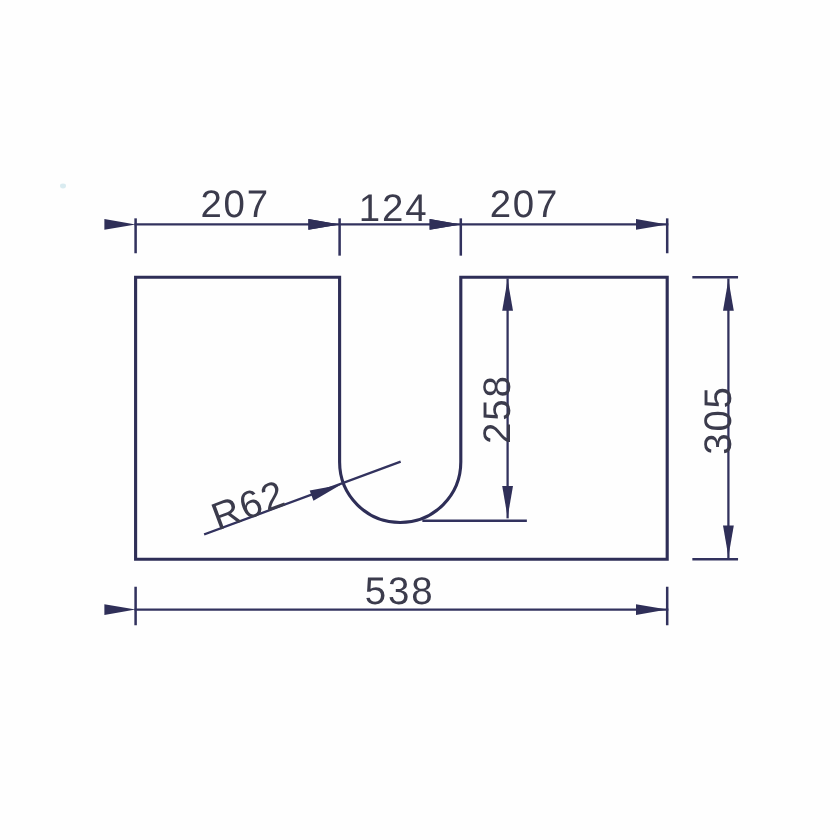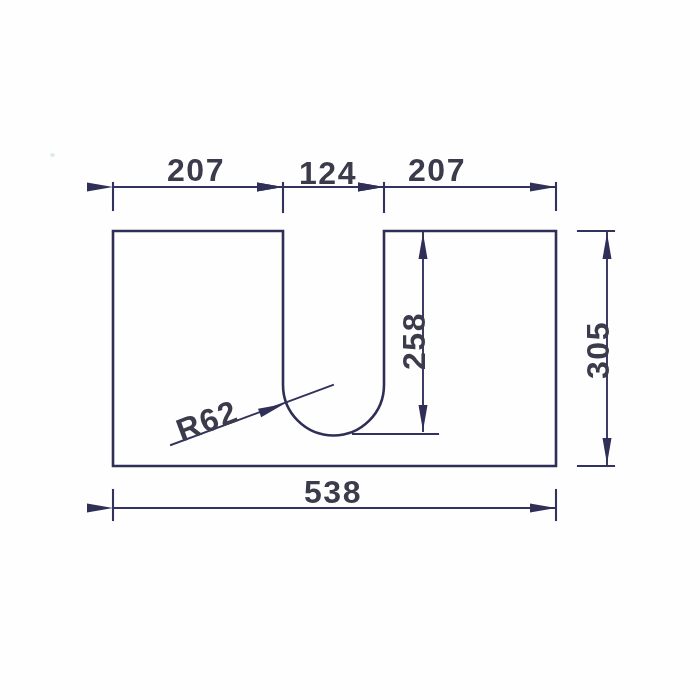--- a/index.html
+++ b/index.html
@@ -8,21 +8,20 @@
     background: #ffffff;
     width: 700px;
     height: 700px;
     overflow: hidden;
   }
   .sheet {
     position: relative;
     width: 700px;
     height: 700px;
     background: #fefefe;
-    font-weight: bold;
   }
   svg.drawing {
     position: absolute;
     left: 0;
     top: 0;
   }
   .outline {
     fill: none;
     stroke: #2e2e57;
     stroke-width: 2.6;

